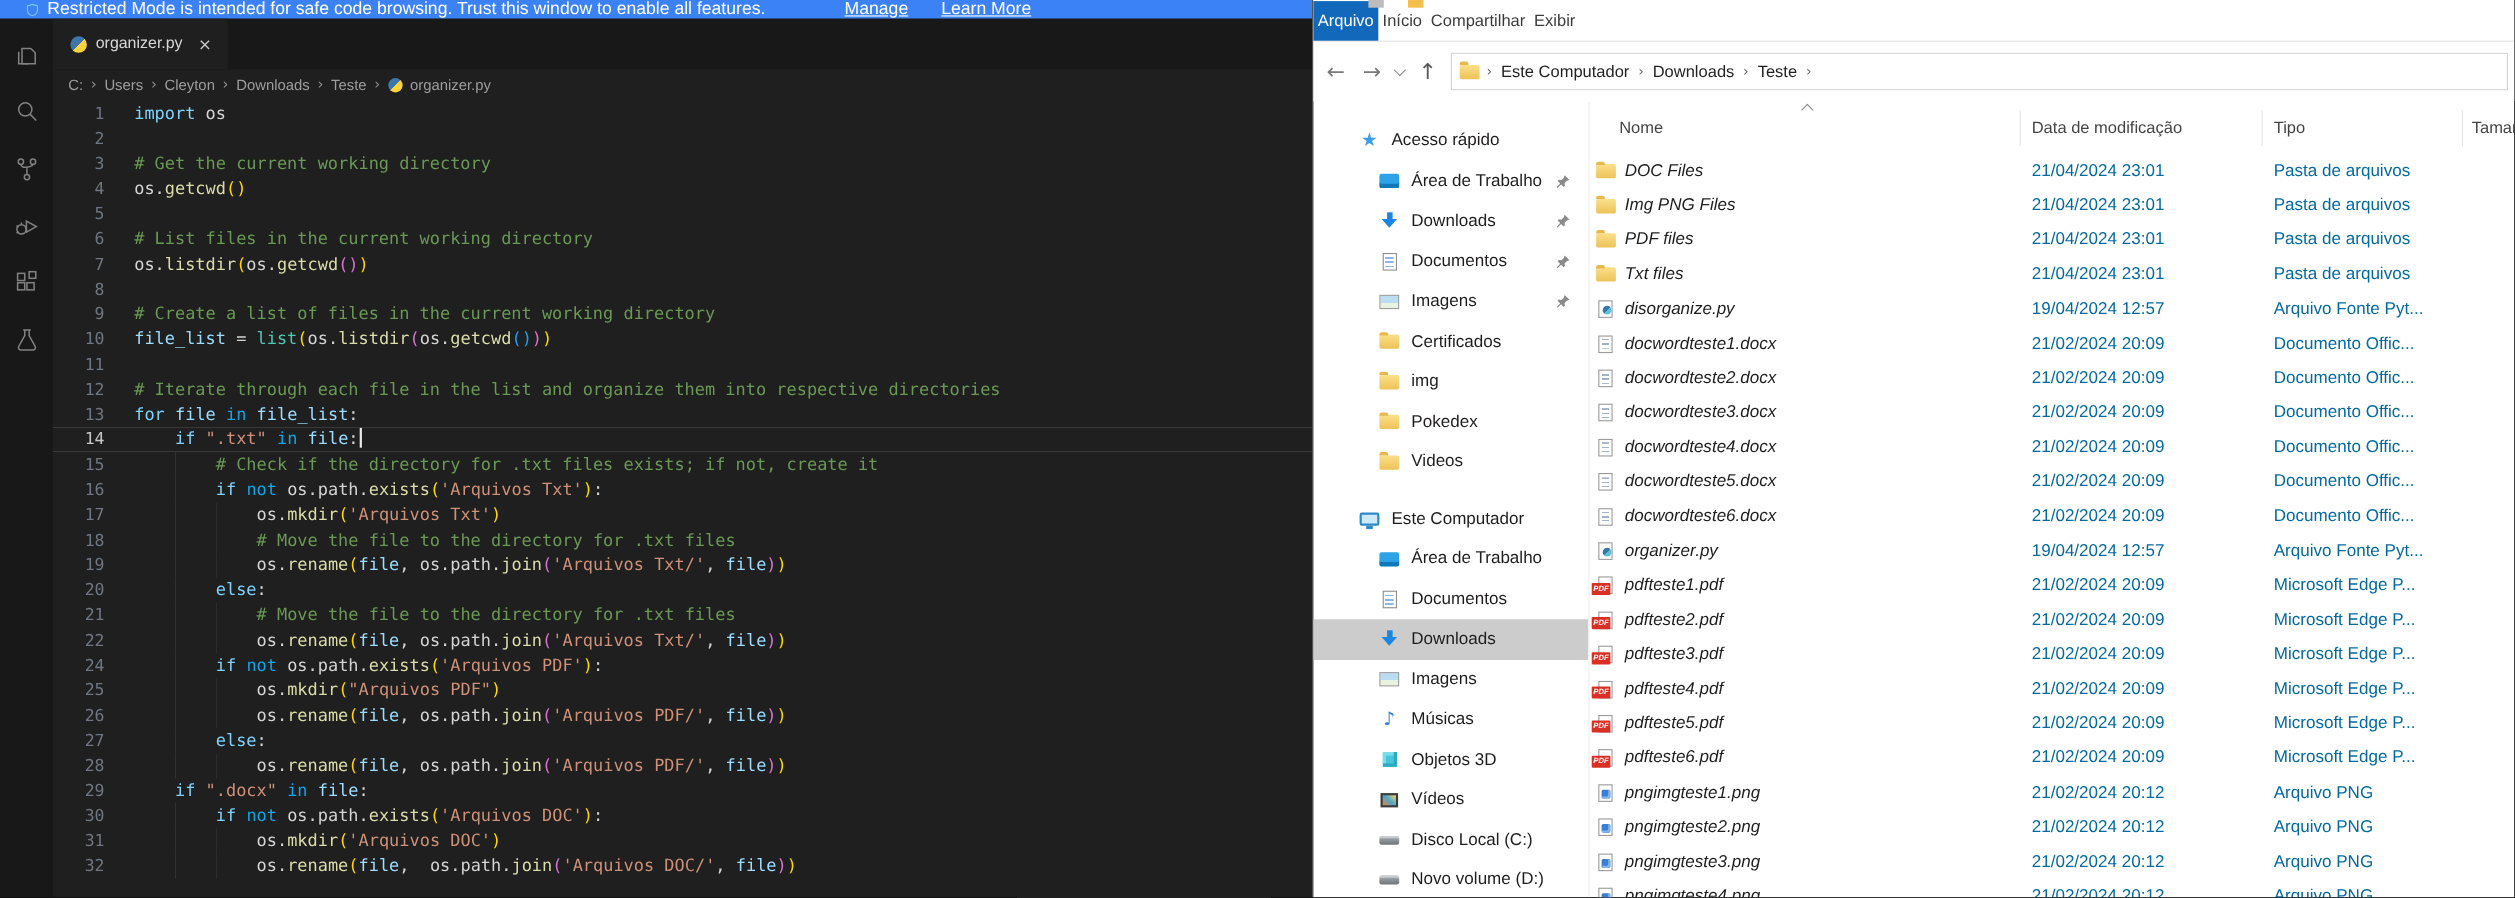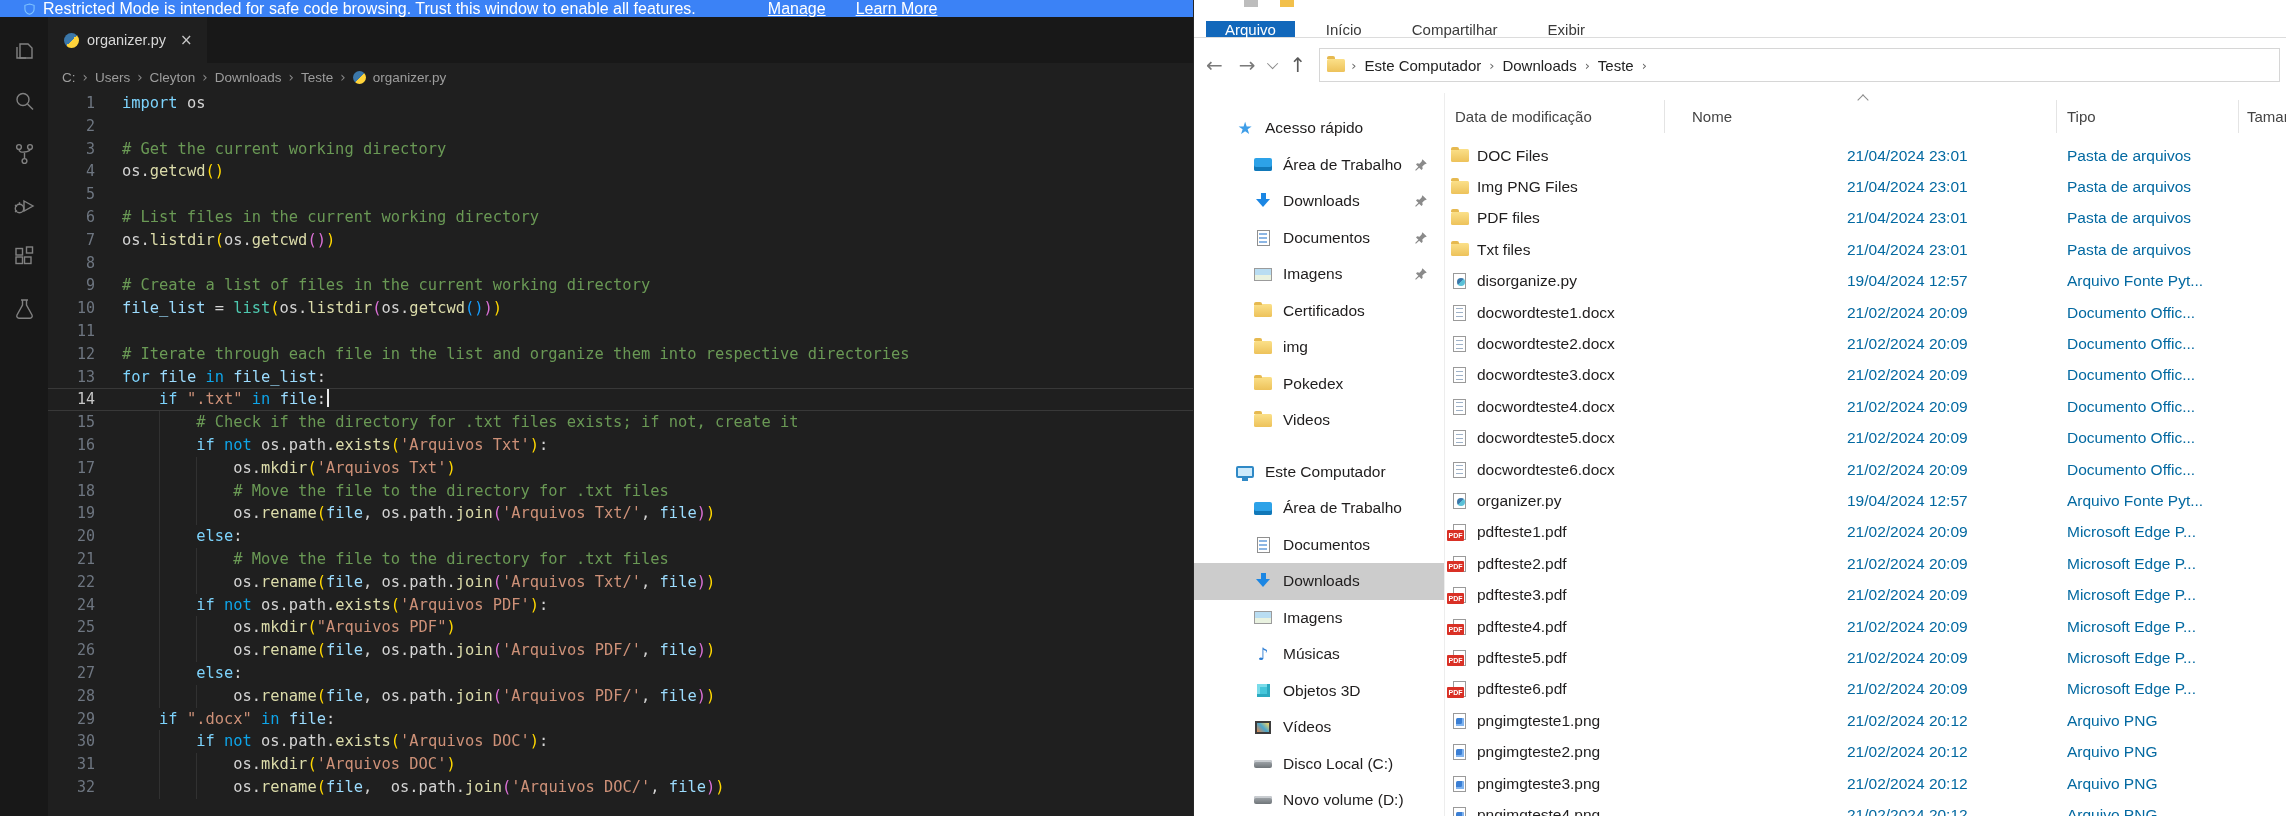--- a/index.html
+++ b/index.html
@@ -39,21 +39,21 @@
   .tk-cls{color:#4EC9B0;} .tk-pl{color:#D4D4D4;}
   .tk-b1{color:#FFD700;} .tk-b2{color:#DA70D6;} .tk-b3{color:#179FFF;}
   .cursor{display:inline-block;width:2px;height:18px;background:#eaeaea;vertical-align:-3px;margin-left:1px;}
 
   
   .explorer{position:absolute;left:1193px;top:0;width:1093px;height:816px;background:#fff;border-left:1px solid #262626;color:#1f1d1d;}
   .qat1,.qat2{position:absolute;top:0;height:7px;width:14px;}
   .qat1{left:50px;background:#bdbdbd;}
   .qat2{left:86px;background:#f2c04b;}
   .ribbon{height:38px;display:flex;align-items:flex-end;border-bottom:1px solid #dcdcdc;background:#fff;}
-  .rtab{height:16px;display:flex;align-items:center;padding:0 19px;font-size:15px;color:#3b3b3b;cursor:pointer;margin-left:12px;}
+  .rtab{height:36px;display:flex;align-items:center;padding:0 4px;font-size:15px;color:#3b3b3b;cursor:pointer;}
   .rtab.active{background:#1268bb;color:#fff;}
   .navbar{height:54px;display:flex;align-items:center;background:#fff;padding-left:12px;}
   .navarr{font-family:"DejaVu Sans",sans-serif;color:#7a7a7a;font-size:20px;cursor:pointer;line-height:1;}
   .navarr.fwd{margin-left:16px;}
   .navchev{width:8px;height:8px;border-left:1.6px solid #8a8a8a;border-bottom:1.6px solid #8a8a8a;transform:rotate(-45deg) translateY(-2px);margin-left:14px;cursor:pointer;}
   .navarr.up{margin-left:12px;color:#5a5a5a;}
   .addressbox{flex:1;height:34px;border:1px solid #d6d6d6;margin-left:13px;margin-right:6px;display:flex;align-items:center;padding-left:7px;gap:6px;font-size:15px;color:#222;cursor:text;}
   .asep{color:#666;font-family:"DejaVu Sans",sans-serif;font-size:13px;}
   .acrumb{cursor:pointer;padding:0 2px;}
   .content{position:absolute;top:93px;left:0;right:0;bottom:0;display:flex;}
@@ -88,21 +88,21 @@
   .fic-pdf b{position:absolute;left:-3px;bottom:0px;background:#d93025;color:#fff;font-size:7px;font-weight:bold;line-height:1;padding:2px 1.5px;border-radius:1px;letter-spacing:0;}
   .fic-png i::after{content:"";position:absolute;left:2px;top:4px;width:8px;height:8px;background:#3b7fd4;border-radius:1.5px;box-shadow:inset -2px -2px 0 #7fb3ef;}
   .fic-py i::after{content:"";position:absolute;left:2.5px;top:4px;width:8px;height:8px;border-radius:50%;background:linear-gradient(135deg,#3b77a9 50%,#5bc1d8 50%);}
   .filearea{flex:1;position:relative;border-left:1px solid #ededed;min-width:0;}
   .colheaders{position:absolute;top:0;left:0;right:0;height:47px;display:flex;font-size:15px;color:#444;}
   .hcell{display:flex;align-items:center;position:relative;cursor:pointer;}
   .hcell .hline{position:absolute;right:0;top:7px;height:33px;width:1px;background:#e4e4e4;}
   .sortcaret{position:absolute;left:194px;top:3px;width:8px;height:8px;border-left:1.5px solid #8a8a8a;border-top:1.5px solid #8a8a8a;transform:rotate(45deg);}
   .filelist{position:absolute;top:47px;left:0;right:0;bottom:0;overflow:hidden;}
   .frow{height:31.4px;display:flex;align-items:center;font-size:15.5px;cursor:pointer;}
-  .fname{display:flex;align-items:center;gap:8px;padding-left:5px;color:#1f1d1d;}
+  .fname{display:flex;align-items:center;gap:8px;padding-left:5px;color:#1f1d1d;font-style:italic;}
   .fdate,.ftype{color:#0369a1;white-space:nowrap;overflow:hidden;}
   .c0{width:392px;flex:none;} .c1{width:220px;flex:none;padding-left:10px;} .c2{width:182px;flex:none;padding-left:10px;} .c3{flex:1;padding-left:8px;white-space:nowrap;overflow:hidden;}
 </style>
 </head>
 <body>
 
 <div class="screen">
 
   <div class="vscode">
     <div class="banner">
@@ -373,27 +373,27 @@
           </div>
           <div class="snode sitem">
             <span class="sic sic-drive">
               <i></i>
             </span>
             <span>Novo volume (D:)</span>
           </div>
         </div>
       <div class="filearea">
         <div class="colheaders" id="colheaders">
-            <div class="hcell c1">
-              <span>Data de modificação</span>
-              <span class="hline"></span>
-            </div>
             <div class="hcell c0" style="padding-left: 27px;">
               <span>Nome</span>
               <span class="sortcaret"></span>
+              <span class="hline"></span>
+            </div>
+            <div class="hcell c1">
+              <span>Data de modificação</span>
               <span class="hline"></span>
             </div>
             <div class="hcell c2">
               <span>Tipo</span>
               <span class="hline"></span>
             </div>
             <div class="hcell c3">
               <span>Tamanho</span>
             </div>
           </div>

